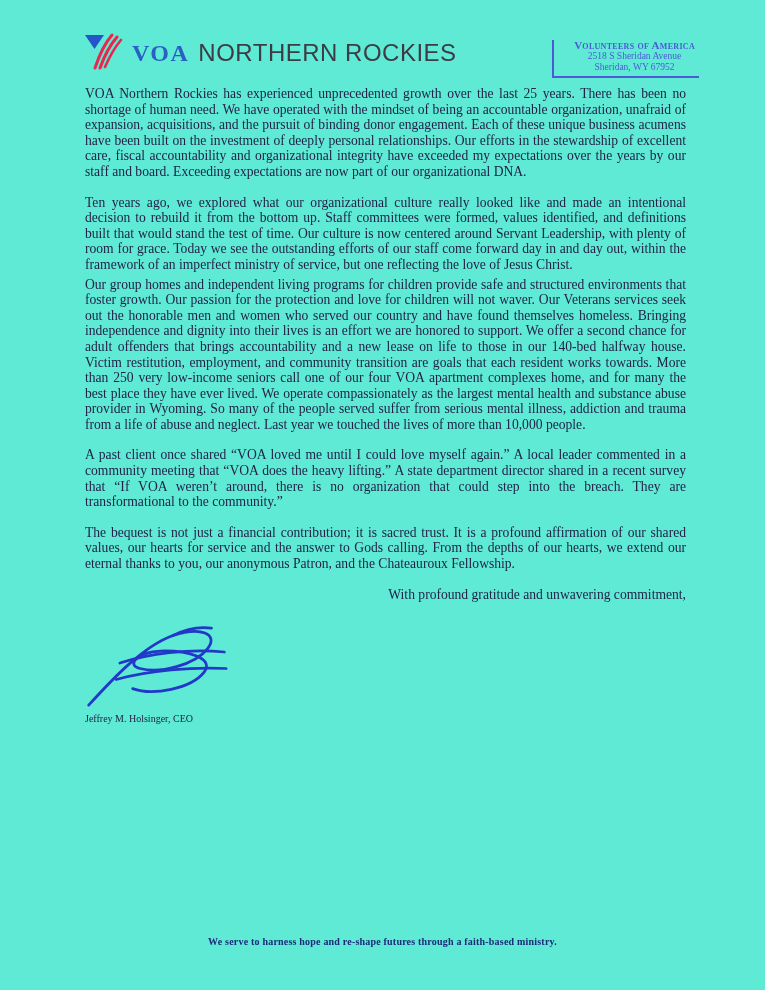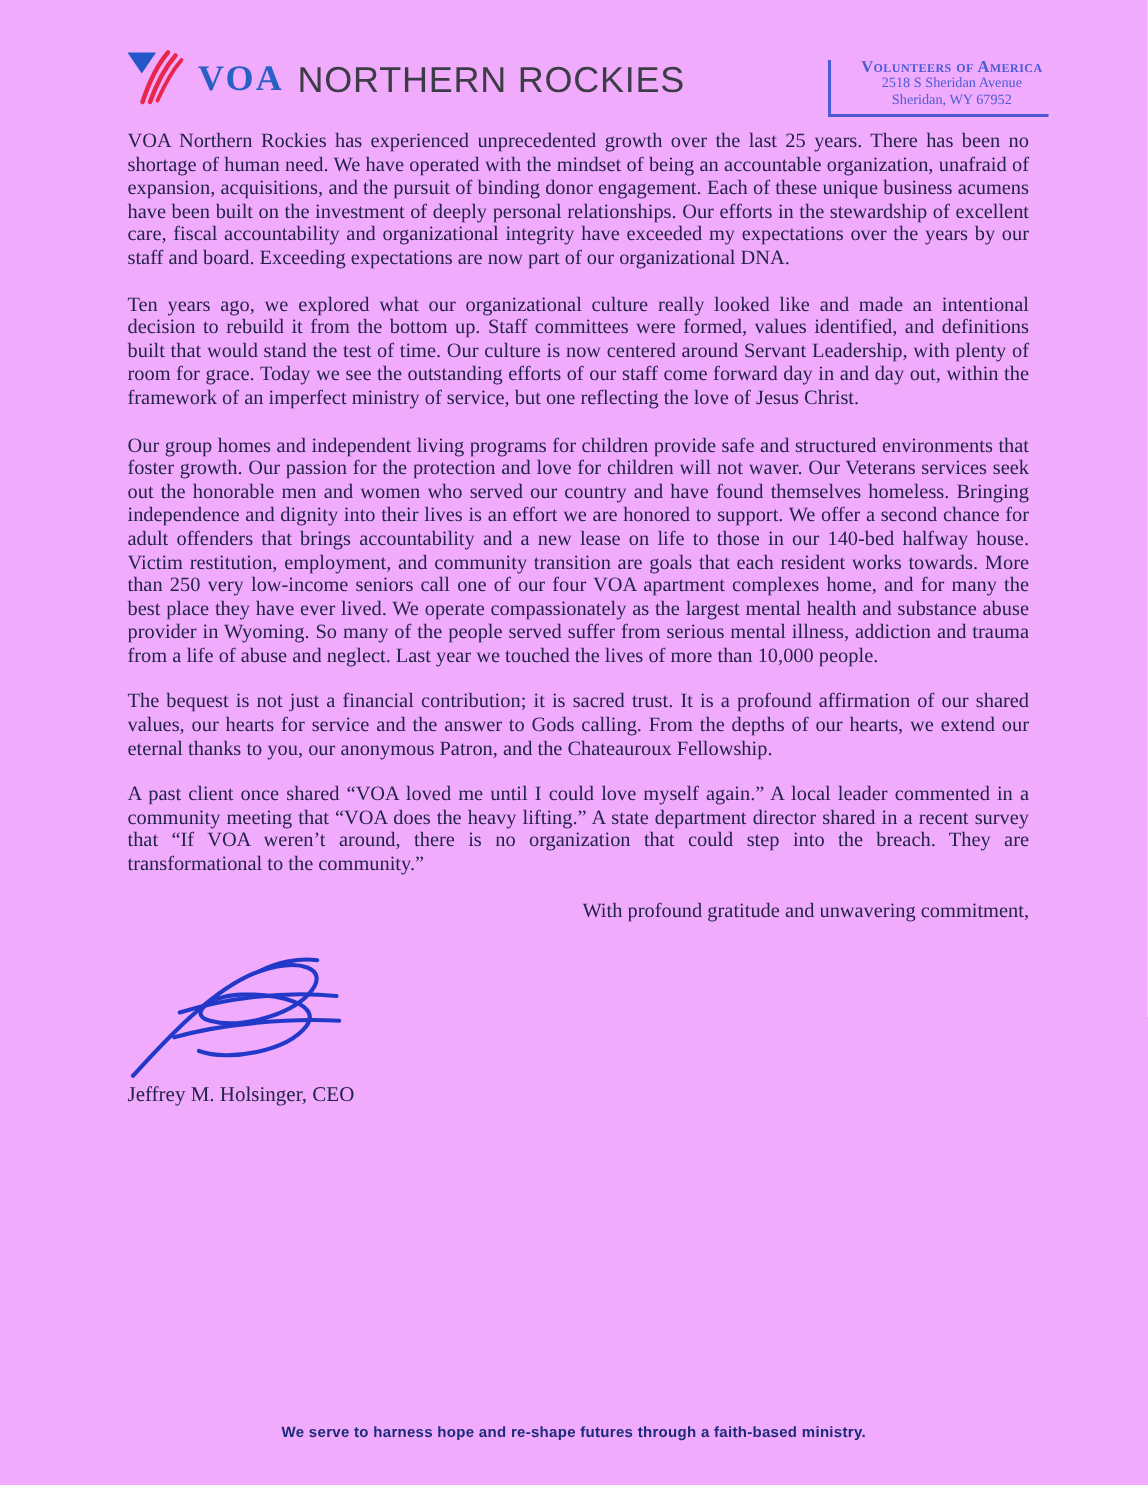--- a/index.html
+++ b/index.html
@@ -7,21 +7,21 @@
   body {
     width: 765px;
     height: 990px;
     background: #ffffff;
     position: relative;
     overflow: hidden;
   }
   .page {
     position: absolute;
     inset: 0;
-    background: #f0abfc;
+    background: #5eead4;
   }
 
   
   .logo {
     position: absolute;
     left: 84px;
     top: 32px;
     display: flex;
     align-items: center;
   }
@@ -73,41 +73,41 @@
     left: 85px;
     top: 86px;
     width: 601px;
     font-family: "Liberation Serif", serif;
     font-size: 13.6px;
     line-height: 15.6px;
     color: #232349;
     text-align: justify;
   }
   .letter p { margin: 0 0 15px 0; }
-  .letter p.mb0 { margin-bottom: 16px; }
+  .letter p.mb0 { margin-bottom: 4px; }
   .closing { text-align: right; }
 
   .sig-block {
     height: 92px;
     margin-top: 6px;
     margin-bottom: 2px;
   }
   .signer {
-    font-size: 14px;
+    font-size: 10px;
     text-align: left;
   }
 
   
   .footer {
     position: absolute;
     left: 0;
     right: 0;
-    bottom: 29px;
+    bottom: 43px;
     text-align: center;
-    font-family: Liberation Sans, sans-serif;
+    font-family: Liberation Serif, serif;
     font-size: 10px;
     font-weight: 600;
     color: #1c2a7a;
     letter-spacing: 0.2px;
   }
 </style>
 </head>
 <body>
 
 <div class="page">
@@ -128,22 +128,22 @@
   <div class="addr">
     <div class="addr-org">Volunteers of America</div>
     <div class="addr-line">2518 S Sheridan Avenue</div>
     <div class="addr-line">Sheridan, WY 67952</div>
   </div>
 
   <div class="letter">
     <p>VOA Northern Rockies has experienced unprecedented growth over the last 25 years. There has been no shortage of human need. We have operated with the mindset of being an accountable organization, unafraid of expansion, acquisitions, and the pursuit of binding donor engagement. Each of these unique business acumens have been built on the investment of deeply personal relationships. Our efforts in the stewardship of excellent care, fiscal accountability and organizational integrity have exceeded my expectations over the years by our staff and board. Exceeding expectations are now part of our organizational DNA.</p>
     <p class="mb0">Ten years ago, we explored what our organizational culture really looked like and made an intentional decision to rebuild it from the bottom up. Staff committees were formed, values identified, and definitions built that would stand the test of time. Our culture is now centered around Servant Leadership, with plenty of room for grace. Today we see the outstanding efforts of our staff come forward day in and day out, within the framework of an imperfect ministry of service, but one reflecting the love of Jesus Christ.</p>
     <p>Our group homes and independent living programs for children provide safe and structured environments that foster growth. Our passion for the protection and love for children will not waver. Our Veterans services seek out the honorable men and women who served our country and have found themselves homeless. Bringing independence and dignity into their lives is an effort we are honored to support. We offer a second chance for adult offenders that brings accountability and a new lease on life to those in our 140-bed halfway house. Victim restitution, employment, and community transition are goals that each resident works towards. More than 250 very low-income seniors call one of our four VOA apartment complexes home, and for many the best place they have ever lived. We operate compassionately as the largest mental health and substance abuse provider in Wyoming. So many of the people served suffer from serious mental illness, addiction and trauma from a life of abuse and neglect. Last year we touched the lives of more than 10,000 people.</p>
+    <p>A past client once shared “VOA loved me until I could love myself again.” A local leader commented in a community meeting that “VOA does the heavy lifting.” A state department director shared in a recent survey that “If VOA weren’t around, there is no organization that could step into the breach. They are transformational to the community.”</p>
     <p>The bequest is not just a financial contribution; it is sacred trust. It is a profound affirmation of our shared values, our hearts for service and the answer to Gods calling. From the depths of our hearts, we extend our eternal thanks to you, our anonymous Patron, and the Chateauroux Fellowship.</p>
-    <p>A past client once shared “VOA loved me until I could love myself again.” A local leader commented in a community meeting that “VOA does the heavy lifting.” A state department director shared in a recent survey that “If VOA weren’t around, there is no organization that could step into the breach. They are transformational to the community.”</p>
     <p class="closing">With profound gratitude and unwavering commitment,</p>
 
     <div class="sig-block">
       <svg width="165" height="92" viewBox="0 0 180 100">
         <g stroke="#2238c8" stroke-width="3" fill="none" stroke-linecap="round">
           <path d="M4 96 C26 72 62 32 96 20 C126 10 146 18 134 34 C120 52 82 62 60 56 C44 52 58 38 82 37 C110 36 142 44 130 60 C116 78 74 86 52 78"></path>
           <path d="M38 50 C70 40 112 34 152 38"></path>
           <path d="M34 68 C70 58 118 54 154 56"></path>
           <path d="M96 20 C108 14 124 10 138 12"></path>
         </g>

